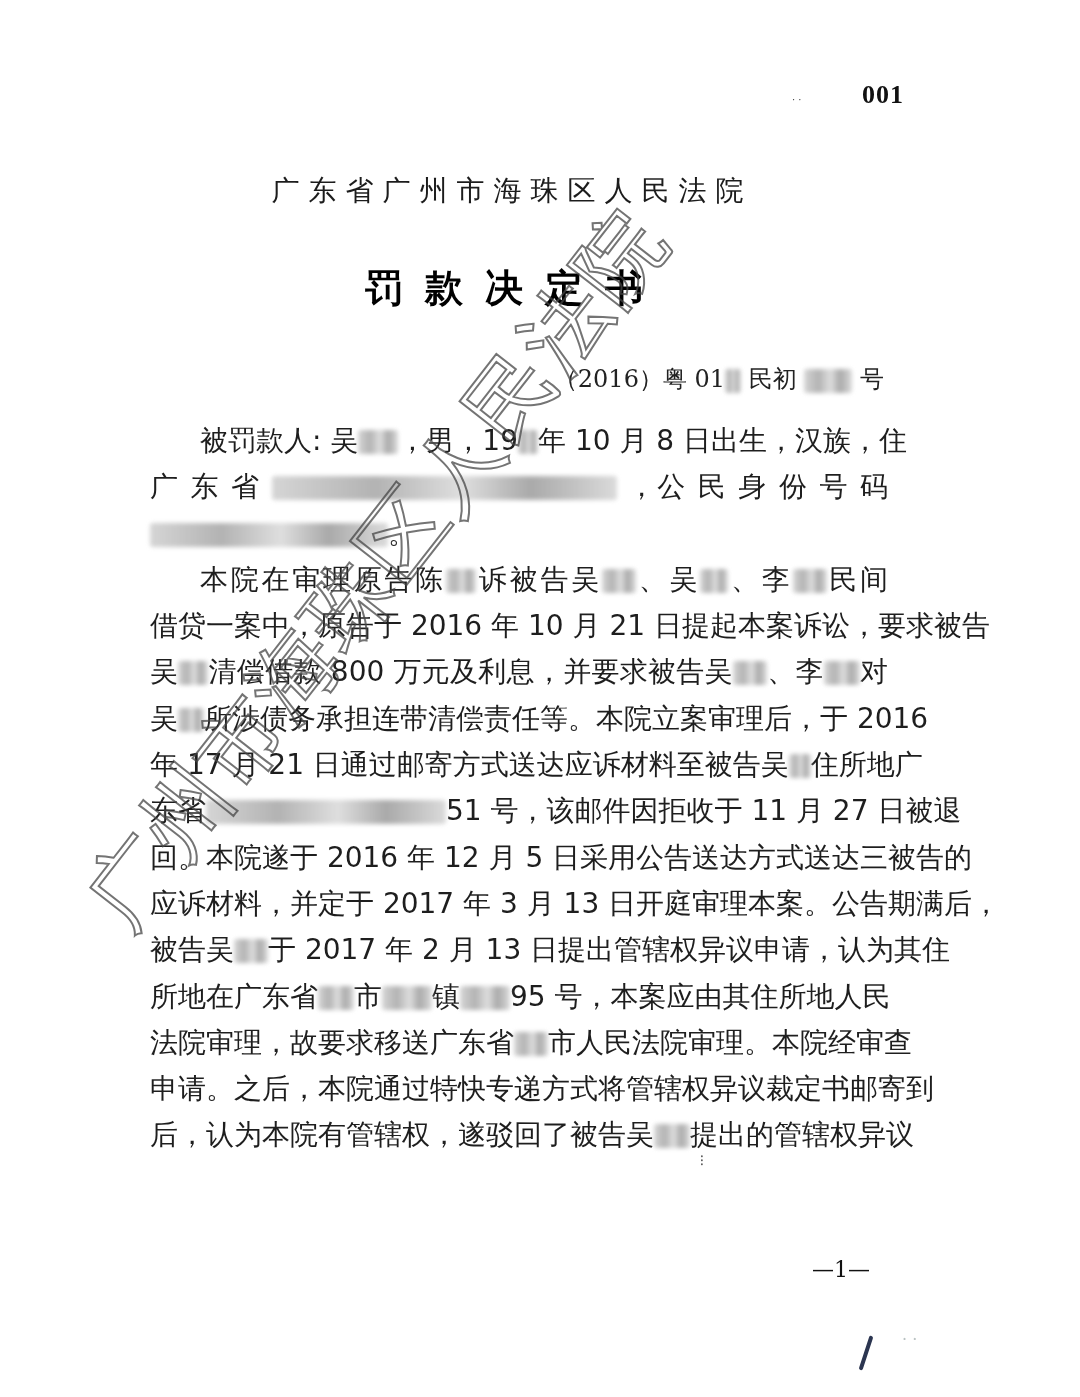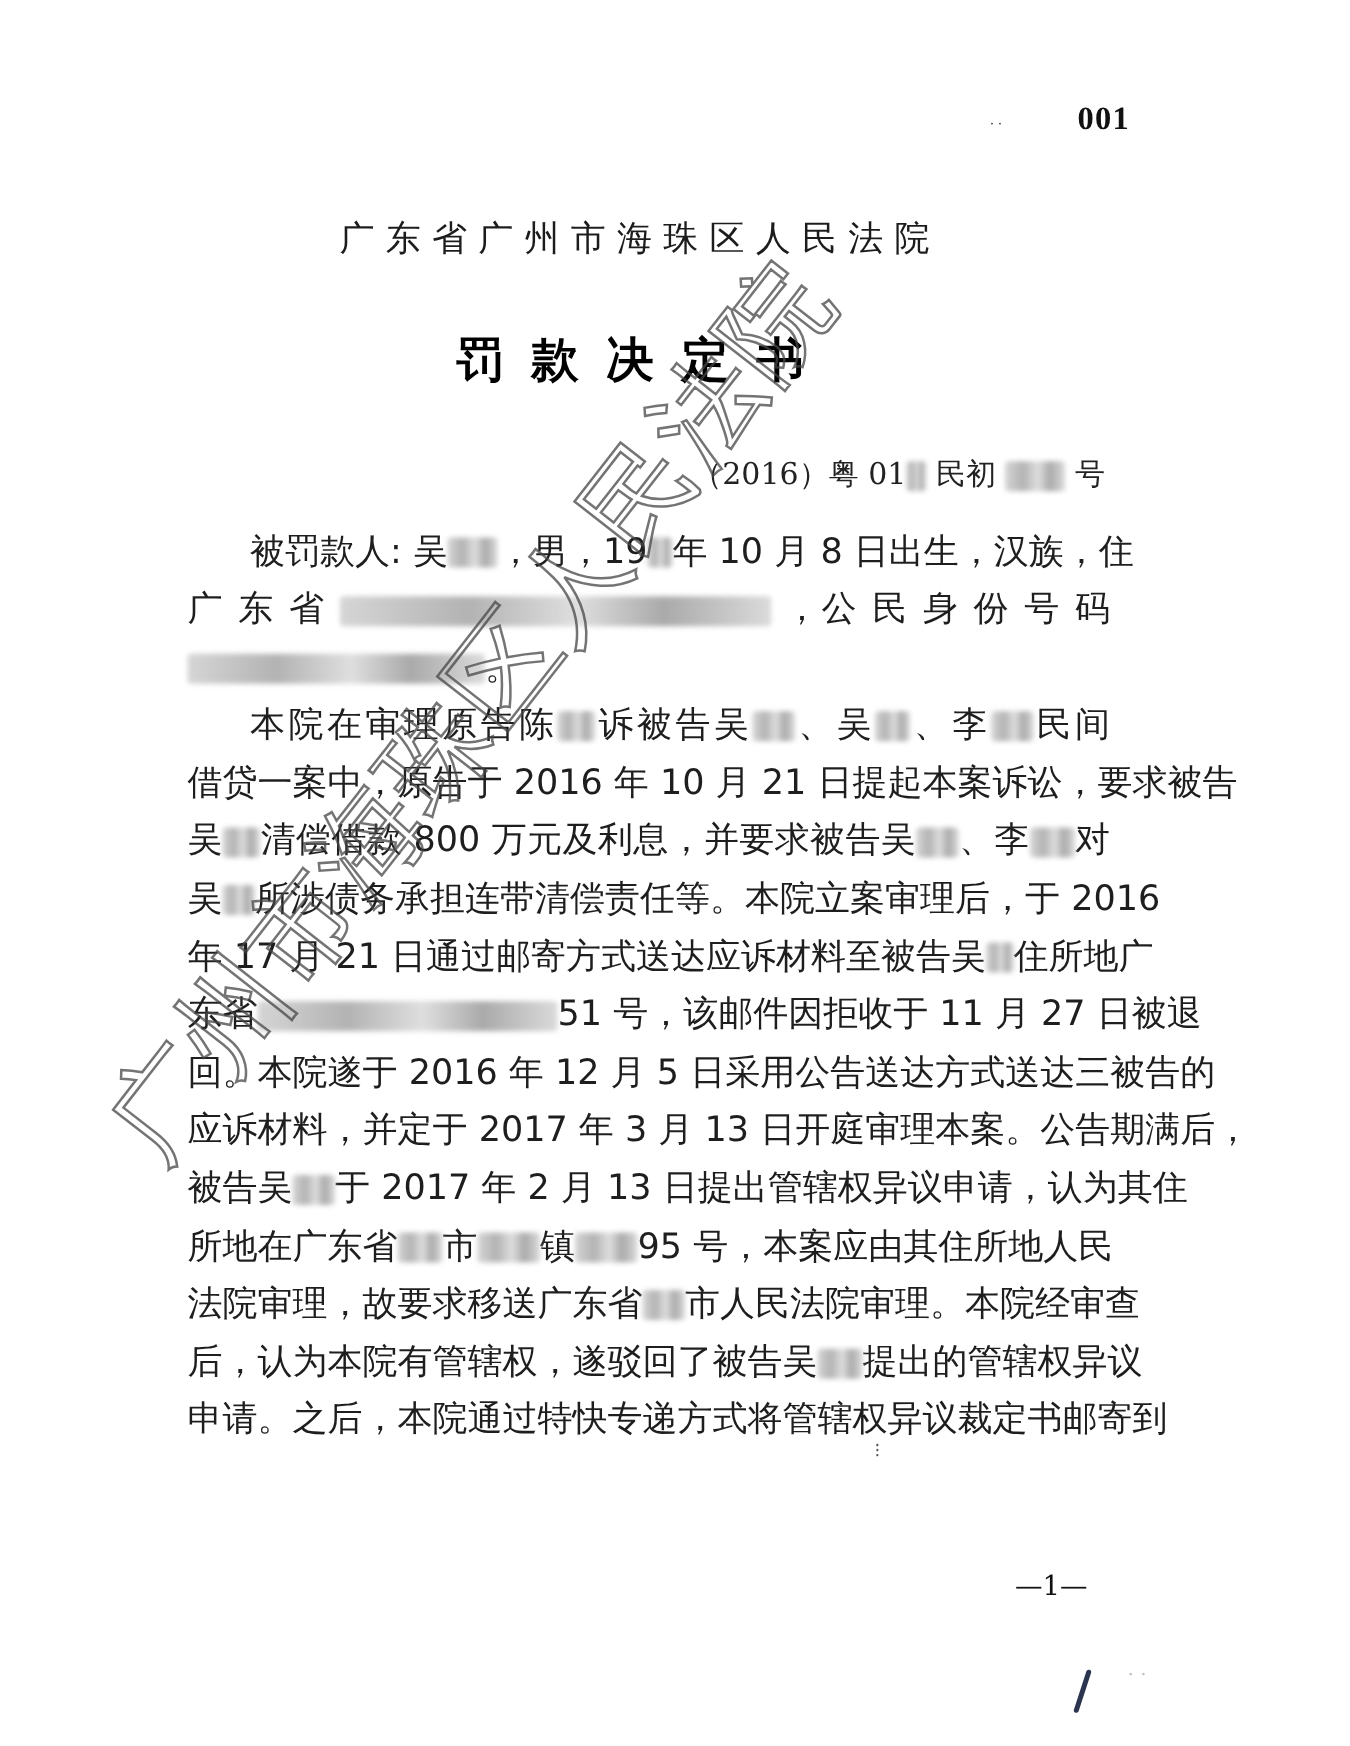--- a/index.html
+++ b/index.html
@@ -116,24 +116,24 @@
     <div class="line">
       <span>被告吴</span><span class="blur" style="width:34px"></span><span>于 2017 年 2 月 13 日提出管辖权异议申请，认为其住</span>
     </div>
     <div class="line">
       <span>所地在广东省</span><span class="blur" style="width:36px"></span><span>市</span><span class="blur" style="width:50px"></span><span>镇</span><span class="blur" style="width:50px"></span><span>95 号，本案应由其住所地人民</span>
     </div>
     <div class="line">
       <span>法院审理，故要求移送广东省</span><span class="blur" style="width:34px"></span><span>市人民法院审理。本院经审查</span>
     </div>
     <div class="line">
-      <span>后，认为本院有管辖权，遂驳回了被告吴</span><span class="blur" style="width:36px"></span><span>提出的管辖权异议</span>
+      <span>申请。之后，本院通过特快专递方式将管辖权异议裁定书邮寄到</span>
     </div>
     <div class="line">
-      <span>申请。之后，本院通过特快专递方式将管辖权异议裁定书邮寄到</span>
+      <span>后，认为本院有管辖权，遂驳回了被告吴</span><span class="blur" style="width:36px"></span><span>提出的管辖权异议</span>
     </div>
   </div>
 
   <span class="stamp-dots">⁝</span>
 
   <div class="footer-num">—1—</div>
   <div class="handwrite"></div>
   <span class="handwrite-faint">· ·</span>
 
   <div class="watermark">广州市海珠区人民法院</div>

